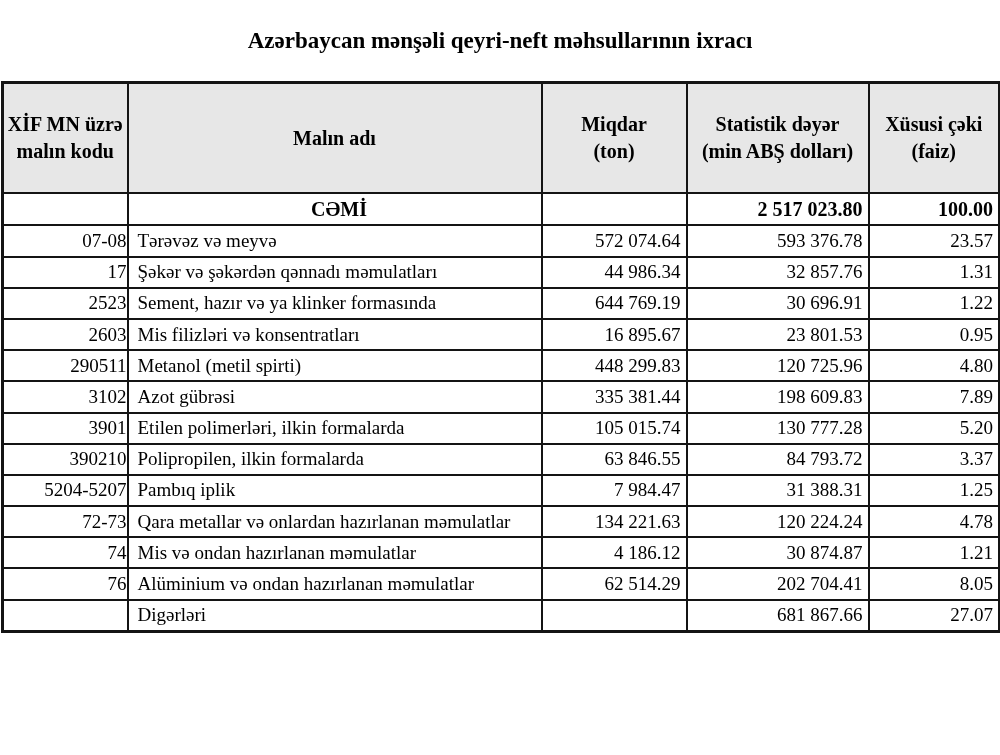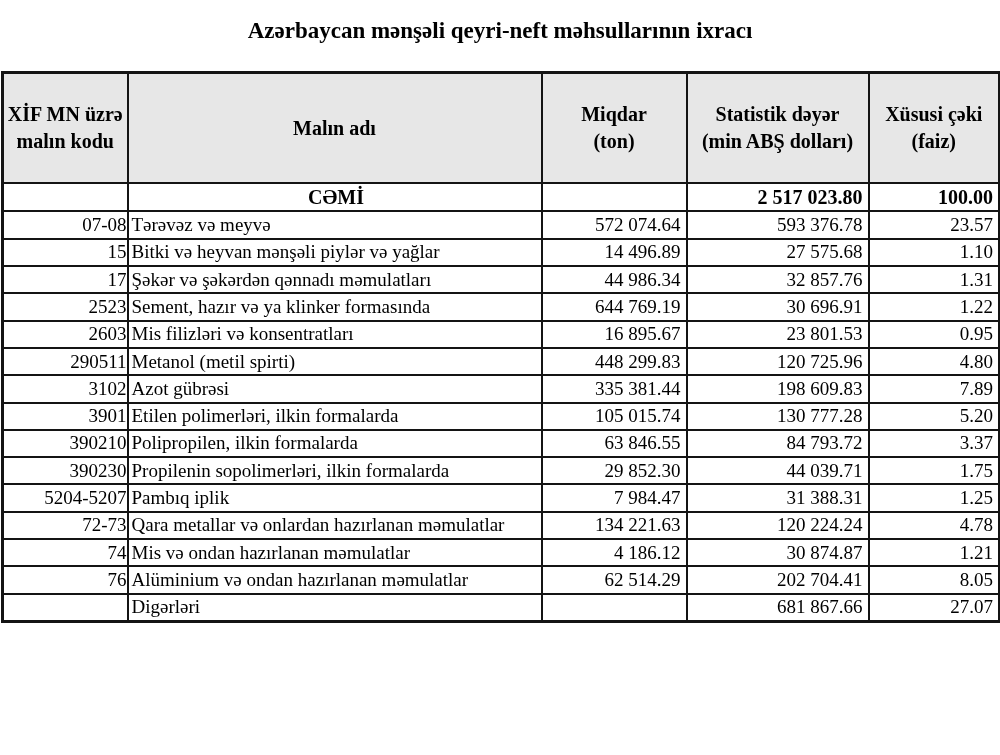--- a/index.html
+++ b/index.html
@@ -6,21 +6,21 @@
     margin: 0;
     padding: 0;
     background: #ffffff;
     width: 1000px;
     height: 755px;
     overflow: hidden;
     font-family: "Liberation Serif", serif;
     color: #000000;
   }
   .title {
-    margin: 8px;
+    margin: 18px;
     padding-top: 9px;
     text-align: center;
     font-size: 23px;
     font-weight: bold;
     line-height: 28px;
   }
   table.export-table {
     border-collapse: collapse;
     table-layout: fixed;
     width: 997px;
@@ -38,21 +38,21 @@
   .export-table thead th {
     background: #e7e7e7;
     height: 108px;
     font-size: 20px;
     font-weight: bold;
     text-align: center;
     line-height: 27px;
     vertical-align: middle;
   }
   td.code { text-align: right; padding-left: 13px; }
-  td.name { text-align: left; padding-left: 3px; }
+  td.name { text-align: left; padding-left: 9px; }
   td.num  { text-align: right; padding-right: 5px; padding-left: 47px; }
   tr.total-row td { font-weight: bold; font-size: 20px; }
   tr.total-row td.name { text-align: center; }
 </style>
 </head>
 <body>
 
 <h1 class="title">Azərbaycan mənşəli qeyri-neft məhsullarının ixracı</h1>
 
 <table class="export-table">
@@ -79,27 +79,20 @@
       <td class="num"></td>
       <td class="num">2 517 023.80</td>
       <td class="num">100.00</td>
     </tr>
     <tr>
       <td class="code">07-08</td>
       <td class="name">Tərəvəz və meyvə</td>
       <td class="num">572 074.64</td>
       <td class="num">593 376.78</td>
       <td class="num">23.57</td>
-    </tr>
-    <tr>
-      <td class="code">15</td>
-      <td class="name">Bitki və heyvan mənşəli piylər və yağlar</td>
-      <td class="num">14 496.89</td>
-      <td class="num">27 575.68</td>
-      <td class="num">1.10</td>
     </tr>
     <tr>
       <td class="code">17</td>
       <td class="name">Şəkər və şəkərdən qənnadı məmulatları</td>
       <td class="num">44 986.34</td>
       <td class="num">32 857.76</td>
       <td class="num">1.31</td>
     </tr>
     <tr>
       <td class="code">2523</td>
@@ -137,27 +130,20 @@
       <td class="num">5.20</td>
     </tr>
     <tr>
       <td class="code">390210</td>
       <td class="name">Polipropilen, ilkin formalarda</td>
       <td class="num">63 846.55</td>
       <td class="num">84 793.72</td>
       <td class="num">3.37</td>
     </tr>
     <tr>
-      <td class="code">390230</td>
-      <td class="name">Propilenin sopolimerləri, ilkin formalarda</td>
-      <td class="num">29 852.30</td>
-      <td class="num">44 039.71</td>
-      <td class="num">1.75</td>
-    </tr>
-    <tr>
       <td class="code">5204-5207</td>
       <td class="name">Pambıq iplik</td>
       <td class="num">7 984.47</td>
       <td class="num">31 388.31</td>
       <td class="num">1.25</td>
     </tr>
     <tr>
       <td class="code">72-73</td>
       <td class="name">Qara metallar və onlardan hazırlanan məmulatlar</td>
       <td class="num">134 221.63</td>

